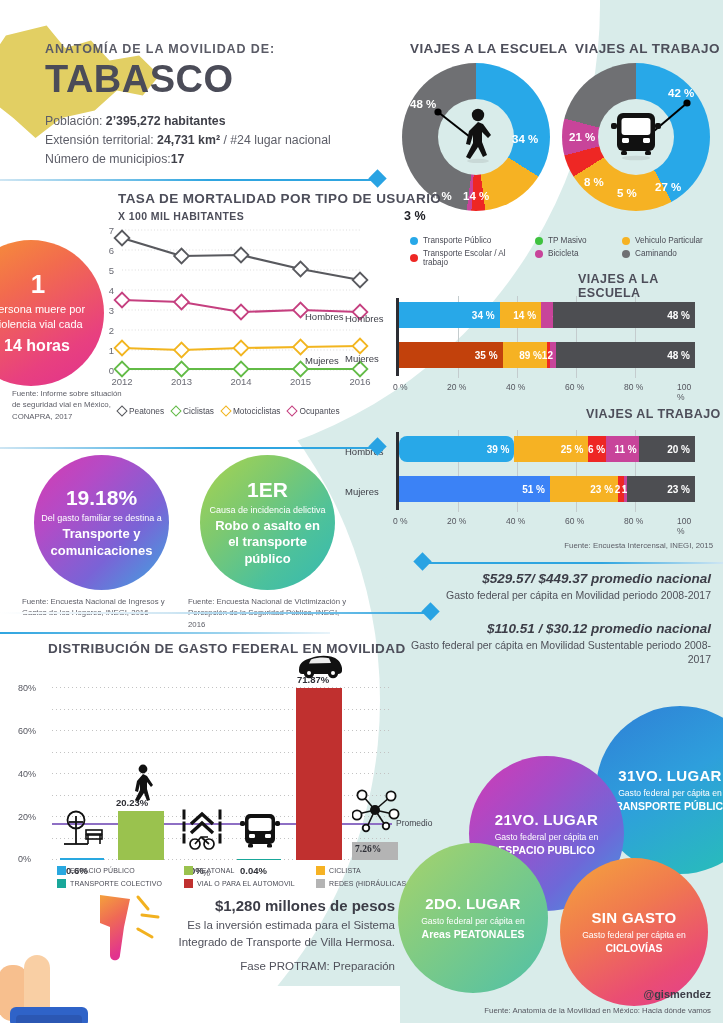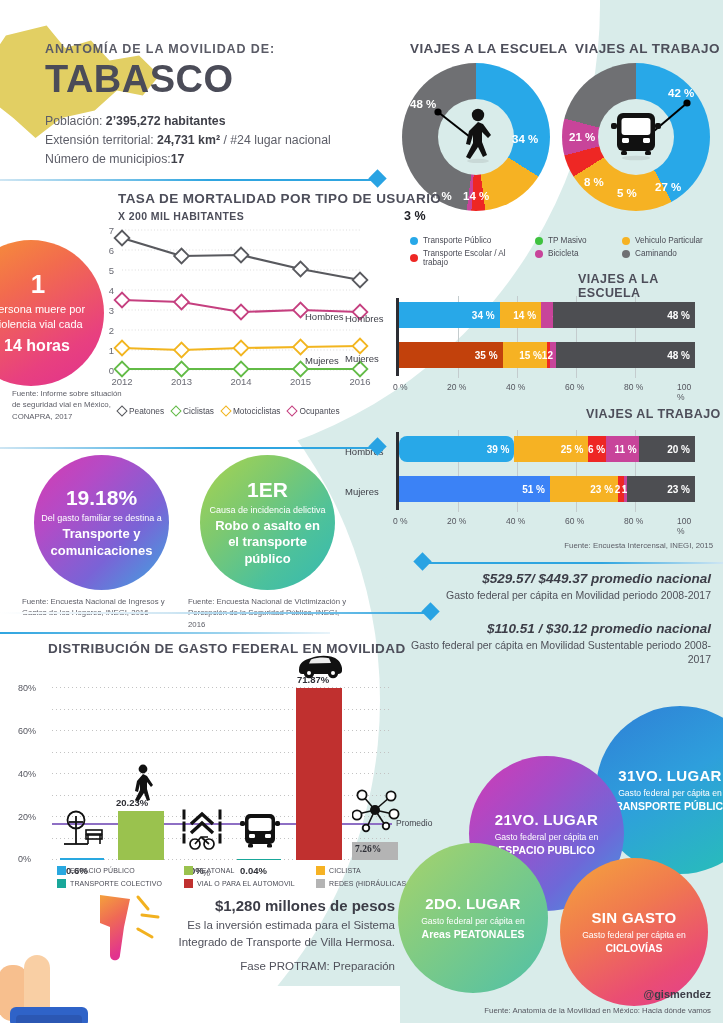--- a/index.html
+++ b/index.html
@@ -271,21 +271,21 @@
           <span>Vehiculo Particular</span>
         </div>
       <div class="row">
           <span class="dot" style="background:#6f7073"></span>
           <span>Caminando</span>
         </div>
     </div>
   </div>
 
   <div class="sect-title" style="left:118px; top:191px;">TASA DE MORTALIDAD POR TIPO DE USUARIO</div>
-  <div class="sub-title" style="left:118px; top:210px;">X 200 MIL HABITANTES</div>
+  <div class="sub-title" style="left:118px; top:210px;">X 100 MIL HABITANTES</div>
 
   <div class="linechart" style="left:96px; top:222px;">
     <svg width="300" height="172" viewBox="0 0 300 172">
       <g id="lc-grid">
           <line x1="26" x2="264" y1="148" y2="148" class="gridline"></line>
           <line x1="26" x2="264" y1="128" y2="128" class="gridline"></line>
           <line x1="26" x2="264" y1="108" y2="108" class="gridline"></line>
           <line x1="26" x2="264" y1="88" y2="88" class="gridline"></line>
           <line x1="26" x2="264" y1="68" y2="68" class="gridline"></line>
           <line x1="26" x2="264" y1="48" y2="48" class="gridline"></line>
@@ -391,21 +391,21 @@
         </div>
       <div class="seg" style="width:48%; background:#4d4e52;">
           <span>48 %</span>
         </div>
     </div>
     <div class="stack-row" style="top:44px; position:absolute; left:0; width:296px;">
       <div class="seg" style="width:35%; background:#c2410c;">
           <span>35 %</span>
         </div>
       <div class="seg" style="width:15%; background:#f6b223;">
-          <span>15 %</span>
+          <span>89 %</span>
         </div>
       <div class="seg" style="width:1%; background:#ee2724;">
           <span style="right:-9px;">1 %</span>
         </div>
       <div class="seg" style="width:2%; background:#c8449a;">
           <span style="right:-9px;">2 %</span>
         </div>
       <div class="seg" style="width:47%; background:#4d4e52;">
           <span>48 %</span>
         </div>

